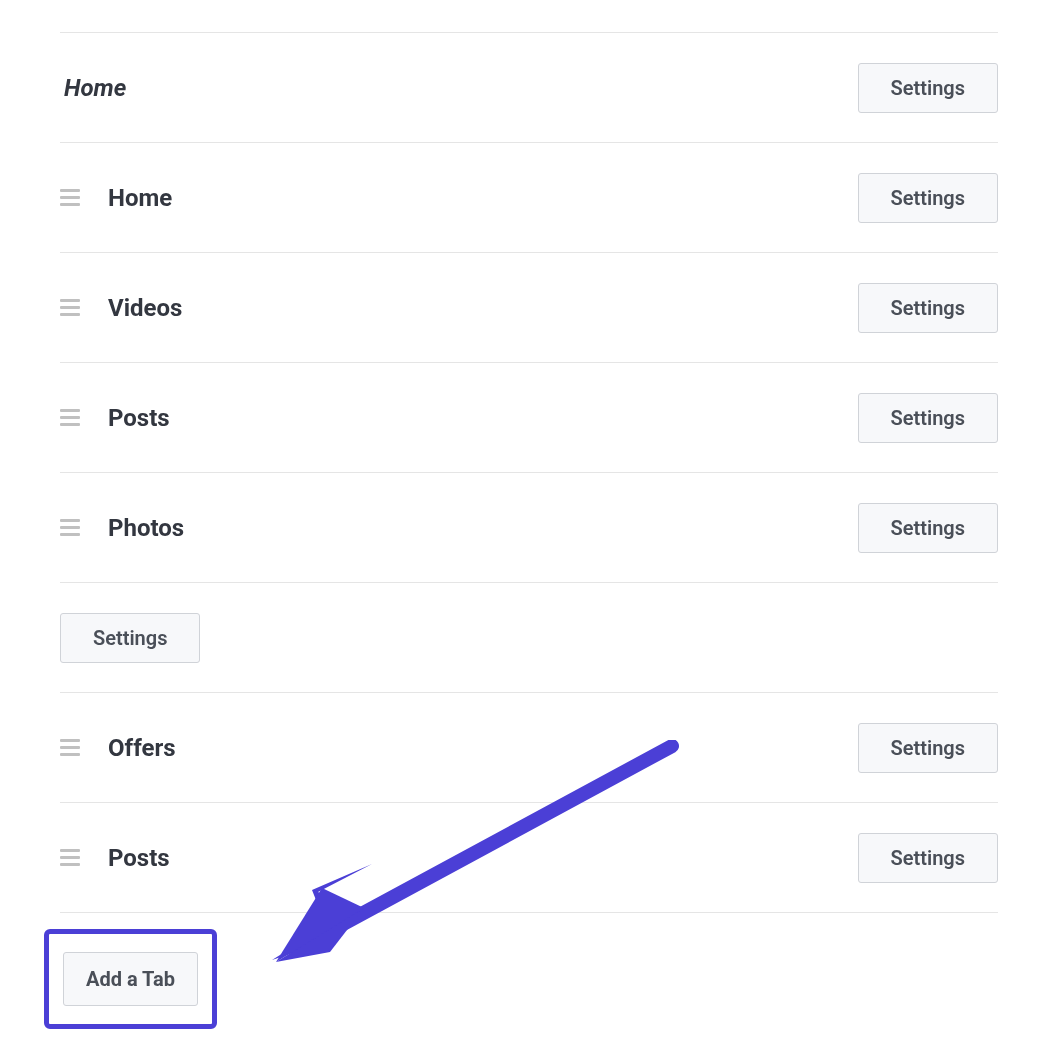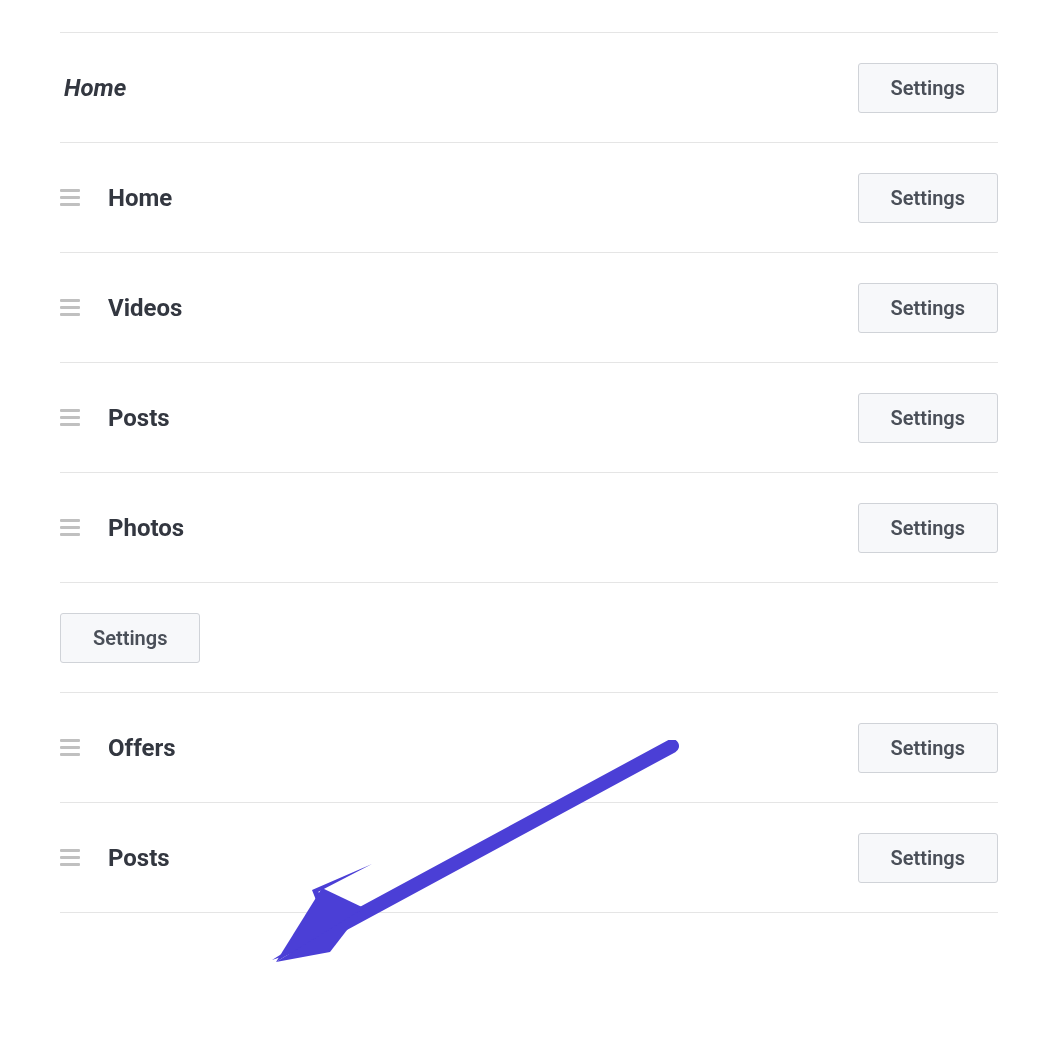--- a/index.html
+++ b/index.html
@@ -174,20 +174,23 @@
       <div class="drag-handle">
         <span></span>
           <span></span>
           <span></span>
       </div>
       <span class="tab-label">Posts</span>
     </div>
     <button class="settings-btn">Settings</button>
   </div>
 
+  <div class="add-tab-wrapper">
+    <button class="add-tab-btn">Add a Tab</button>
+  </div>
 </div>
 
 <svg class="arrow-annotation" width="420" height="230" viewBox="0 0 420 230">
   <defs>
     <linearGradient id="arrowGrad" x1="0%" y1="0%" x2="100%" y2="0%">
       <stop offset="0%" stop-color="#4b3fd6"></stop>
       <stop offset="100%" stop-color="#4b3fd6"></stop>
     </linearGradient>
   </defs>
 

